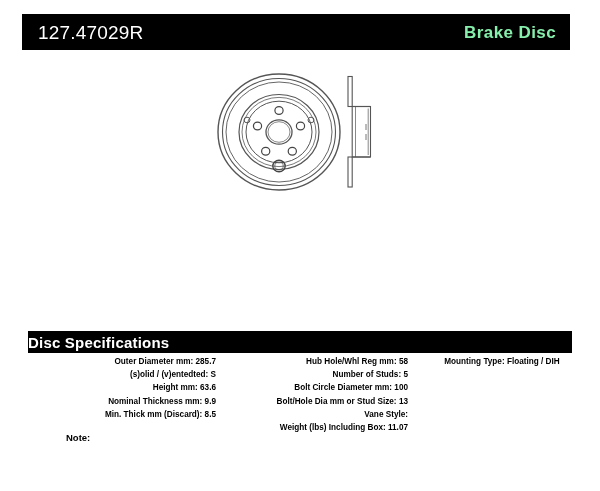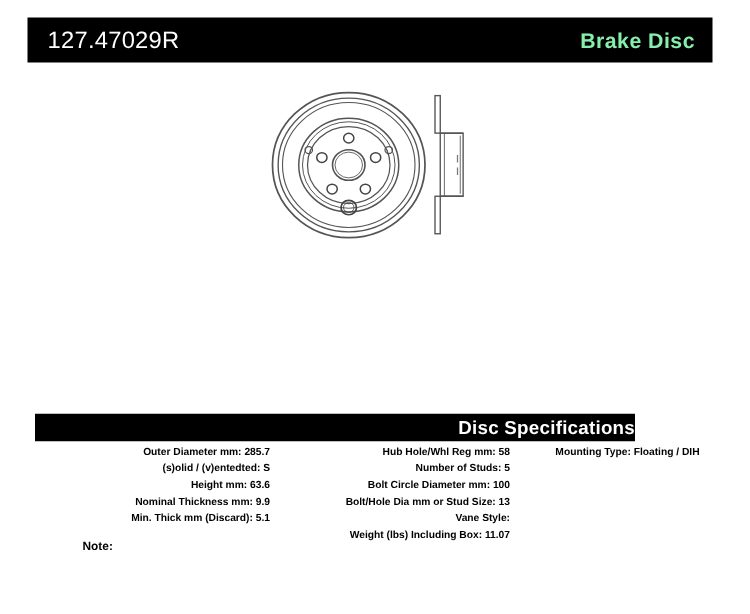--- a/index.html
+++ b/index.html
@@ -56,26 +56,26 @@
   }
   .product-image svg {
     display: block;
   }
 
   
   .spec-title-bar {
     position: absolute;
     left: 28px;
     top: 331px;
-    width: 480px;
+    width: 544px;
     height: 22px;
     background: #000000;
     display: flex;
     align-items: center;
-    justify-content: flex-end;
+    justify-content: flex-start;
   }
   .spec-title {
     color: #ffffff;
     font-size: 15px;
     font-weight: bold;
     line-height: 1;
     letter-spacing: 0.2px;
   }
 
   
@@ -214,21 +214,21 @@
     <div class="spec-row">
       <span class="spec-label">Height mm:</span>
       <span class="spec-value">63.6</span>
     </div>
     <div class="spec-row">
       <span class="spec-label">Nominal Thickness mm:</span>
       <span class="spec-value">9.9</span>
     </div>
     <div class="spec-row">
       <span class="spec-label">Min. Thick mm (Discard):</span>
-      <span class="spec-value">5.1</span>
+      <span class="spec-value">8.5</span>
     </div>
   </div>
 
   <div class="spec-col spec-col-mid">
     <div class="spec-row">
       <span class="spec-label">Hub Hole/Whl Reg mm:</span>
       <span class="spec-value">58</span>
     </div>
     <div class="spec-row">
       <span class="spec-label">Number of Studs:</span>

